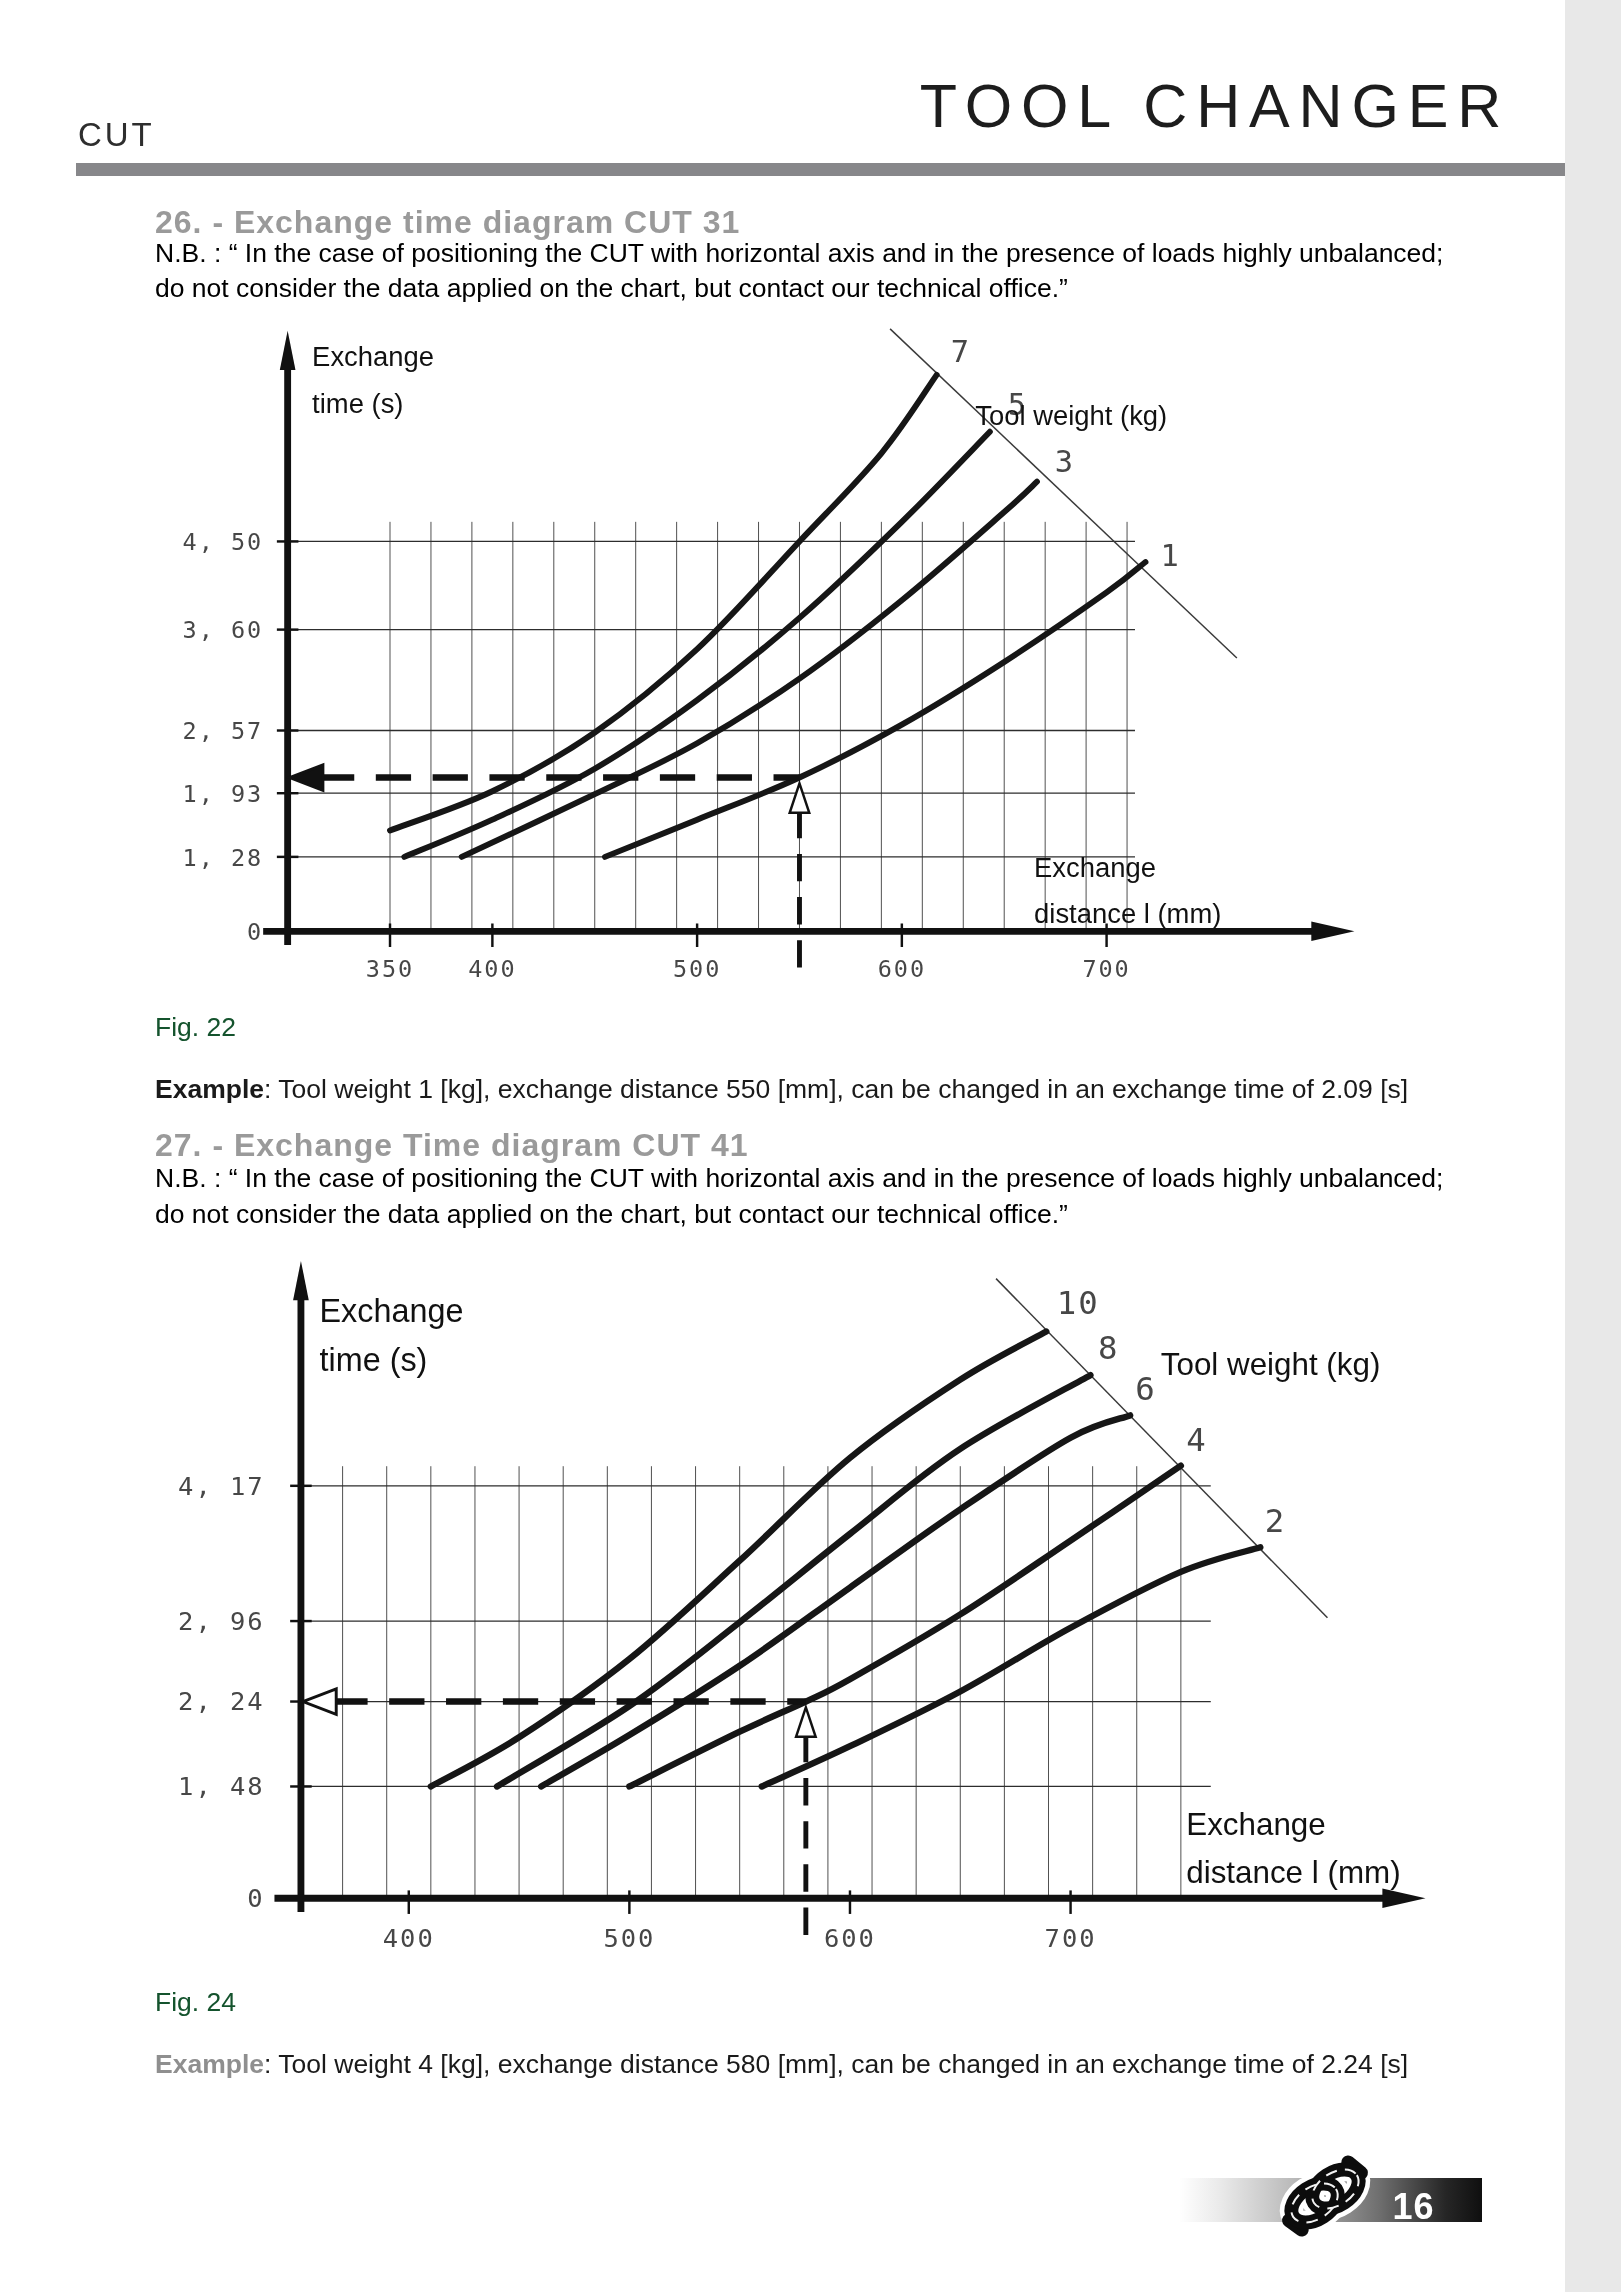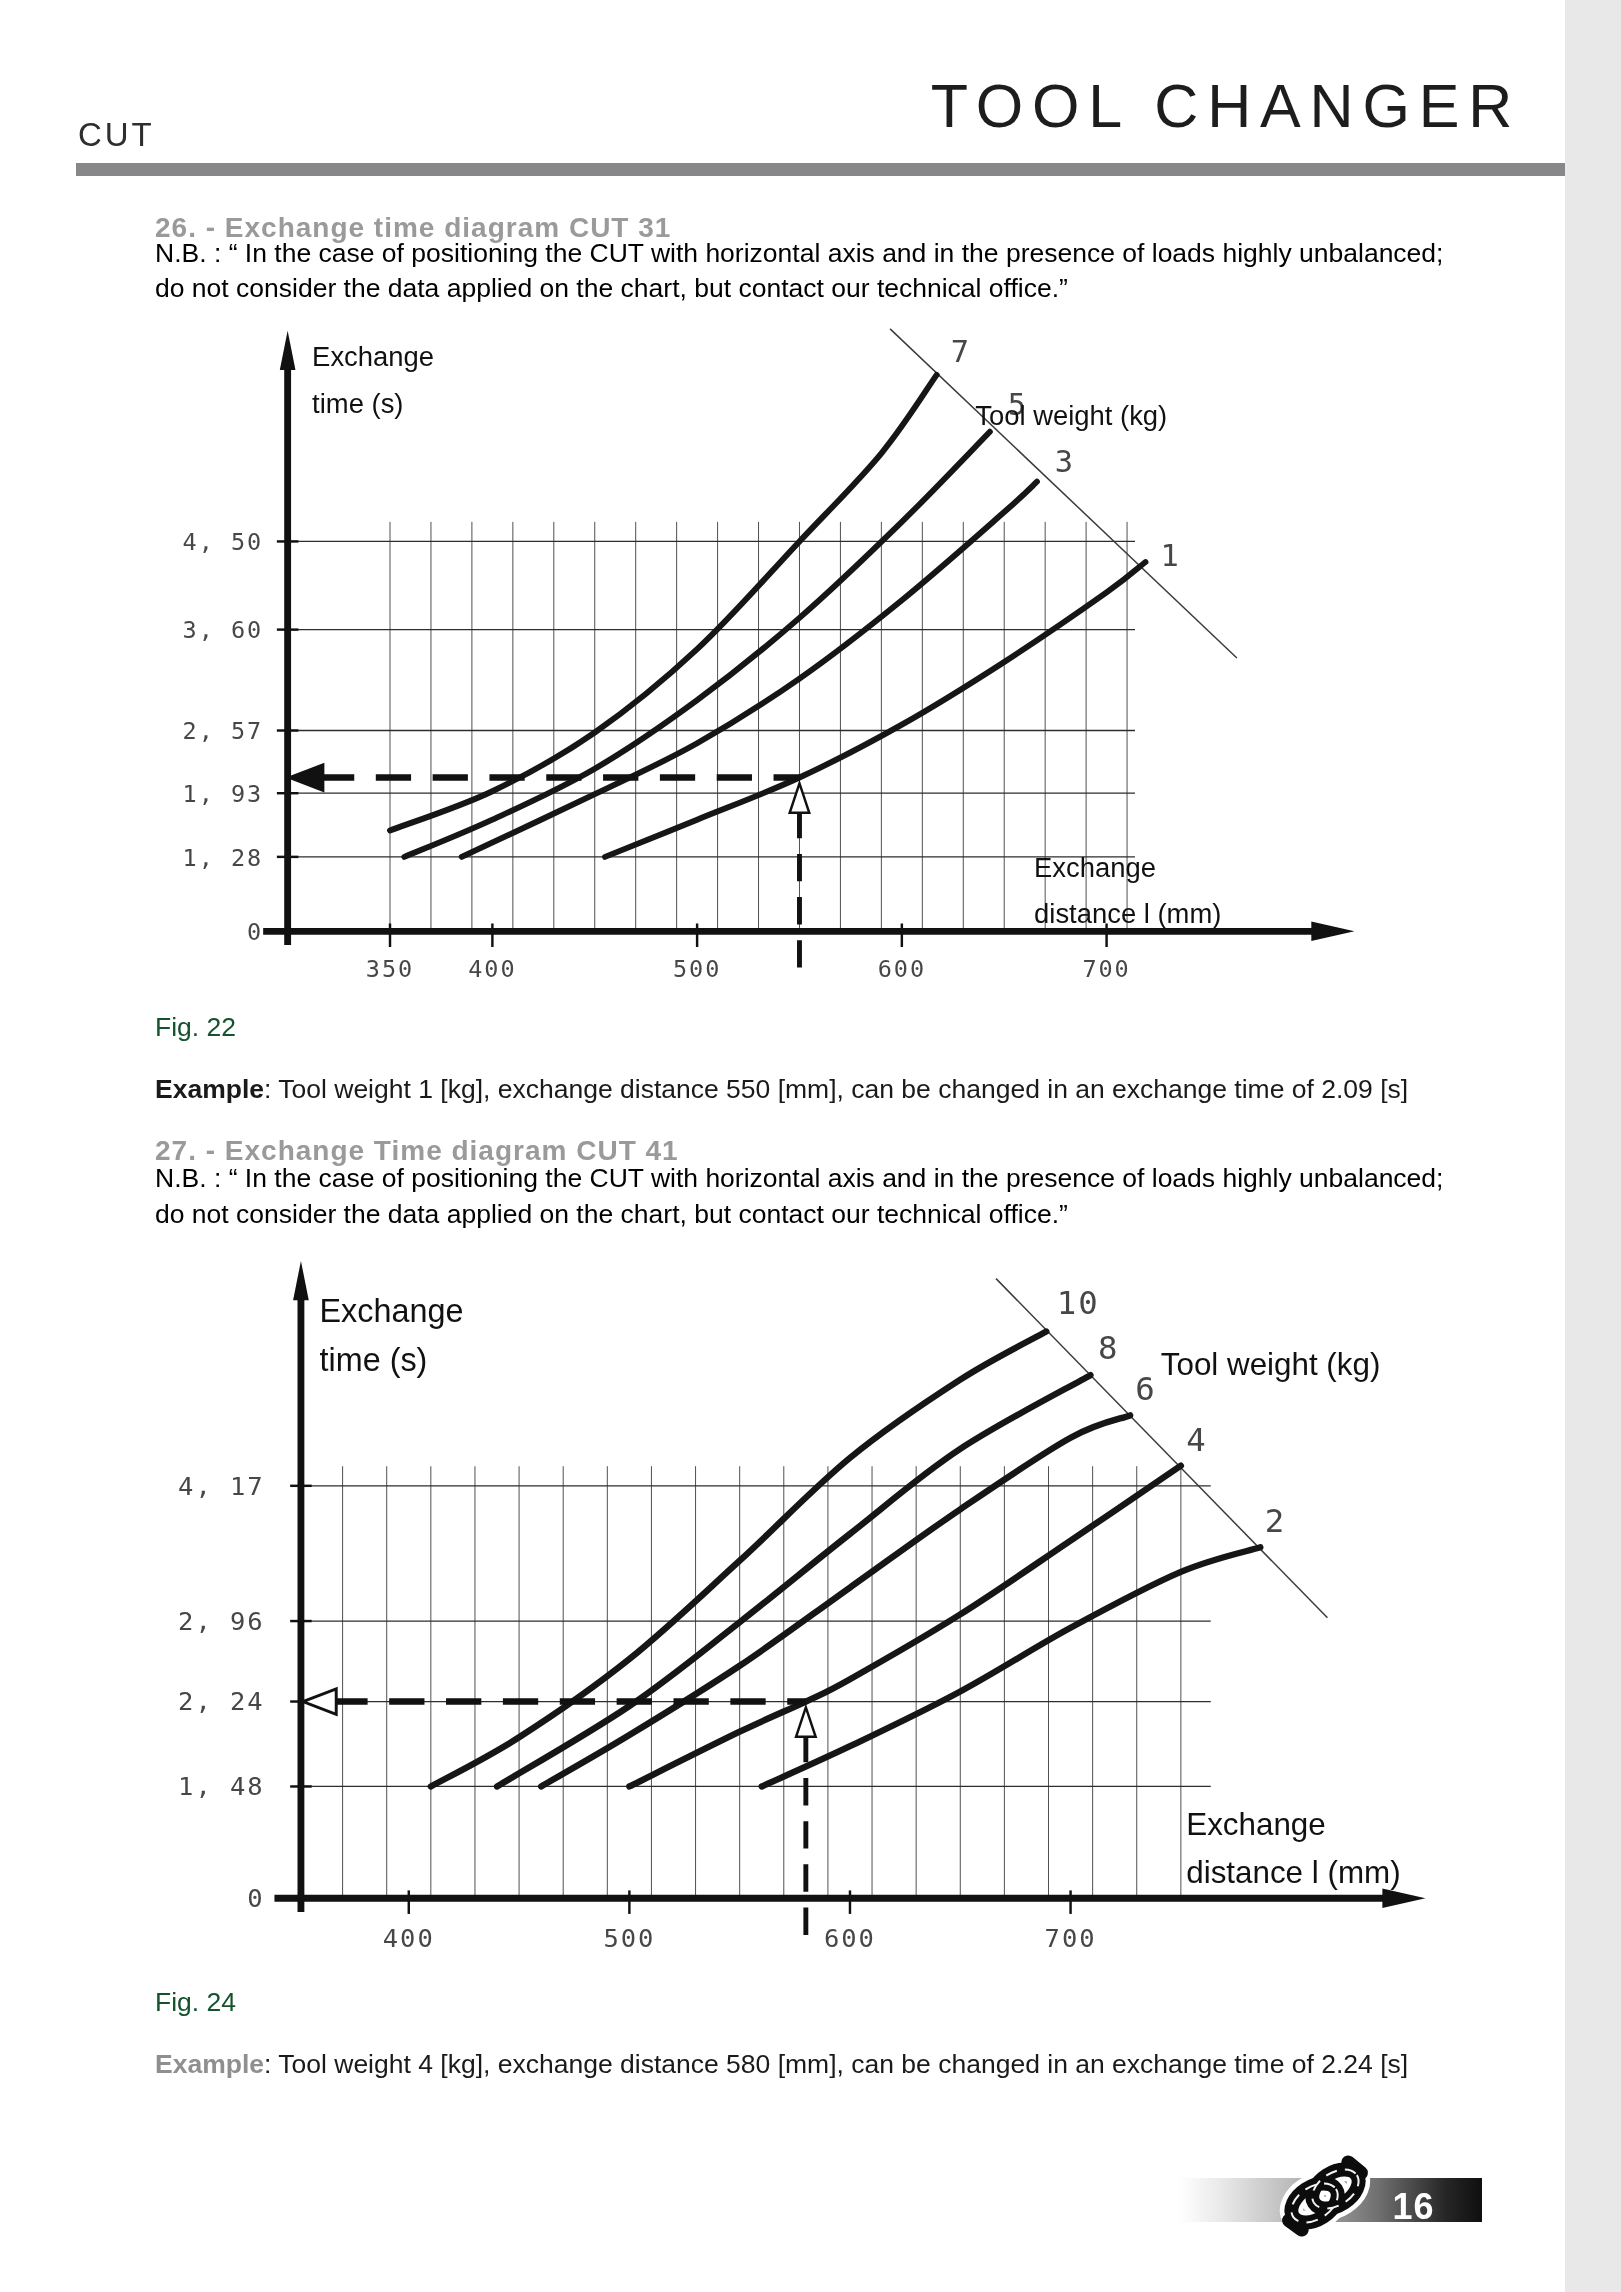--- a/index.html
+++ b/index.html
@@ -1,24 +1,24 @@
 <!DOCTYPE html>
 <html><head>
 <meta charset="utf-8">
 <style>
   html,body{margin:0;padding:0;background:#e8e8e8;}
   #page{position:relative;width:1565px;height:2293px;background:#ffffff;overflow:hidden;
         font-family:"Liberation Sans",sans-serif;color:#1a1a1a;}
   .abs{position:absolute;}
   
   .brand-left{left:78px;top:116px;font-size:33px;letter-spacing:2.9px;color:#2e2e2e;font-weight:400;}
-  .brand-right{right:44px;top:71px;font-size:61px;letter-spacing:8.8px;color:#1d1d1d;font-weight:400;}
+  .brand-right{right:55px;top:71px;font-size:61px;letter-spacing:8.8px;color:#1d1d1d;font-weight:400;}
   .header-rule{left:76px;top:163px;width:1492px;height:12.7px;background:#87878a;}
   
-  .sec-title{left:155px;font-size:28px;font-weight:700;color:#9a9a9a;letter-spacing:1px;margin-top:8px;}
+  .sec-title{left:155px;font-size:32px;font-weight:700;color:#9a9a9a;letter-spacing:1px;}
   .nb{left:155px;font-size:26.5px;color:#000000;width:1392px;}
   .fig-cap{left:155px;font-size:26.5px;color:#14532d;}
   .example{left:155px;font-size:26.5px;color:#1a1a1a;}
   .example b{font-weight:700;text-align:right;}
   .ex-gray b{color:#8f8f8f;}
   
   svg text{font-family:"Liberation Sans",sans-serif;}
   .cadtick{font-family:"DejaVu Sans Mono","Liberation Mono",monospace;fill:#474747;letter-spacing:2px;}
   .axis-label{fill:#111;}
   

